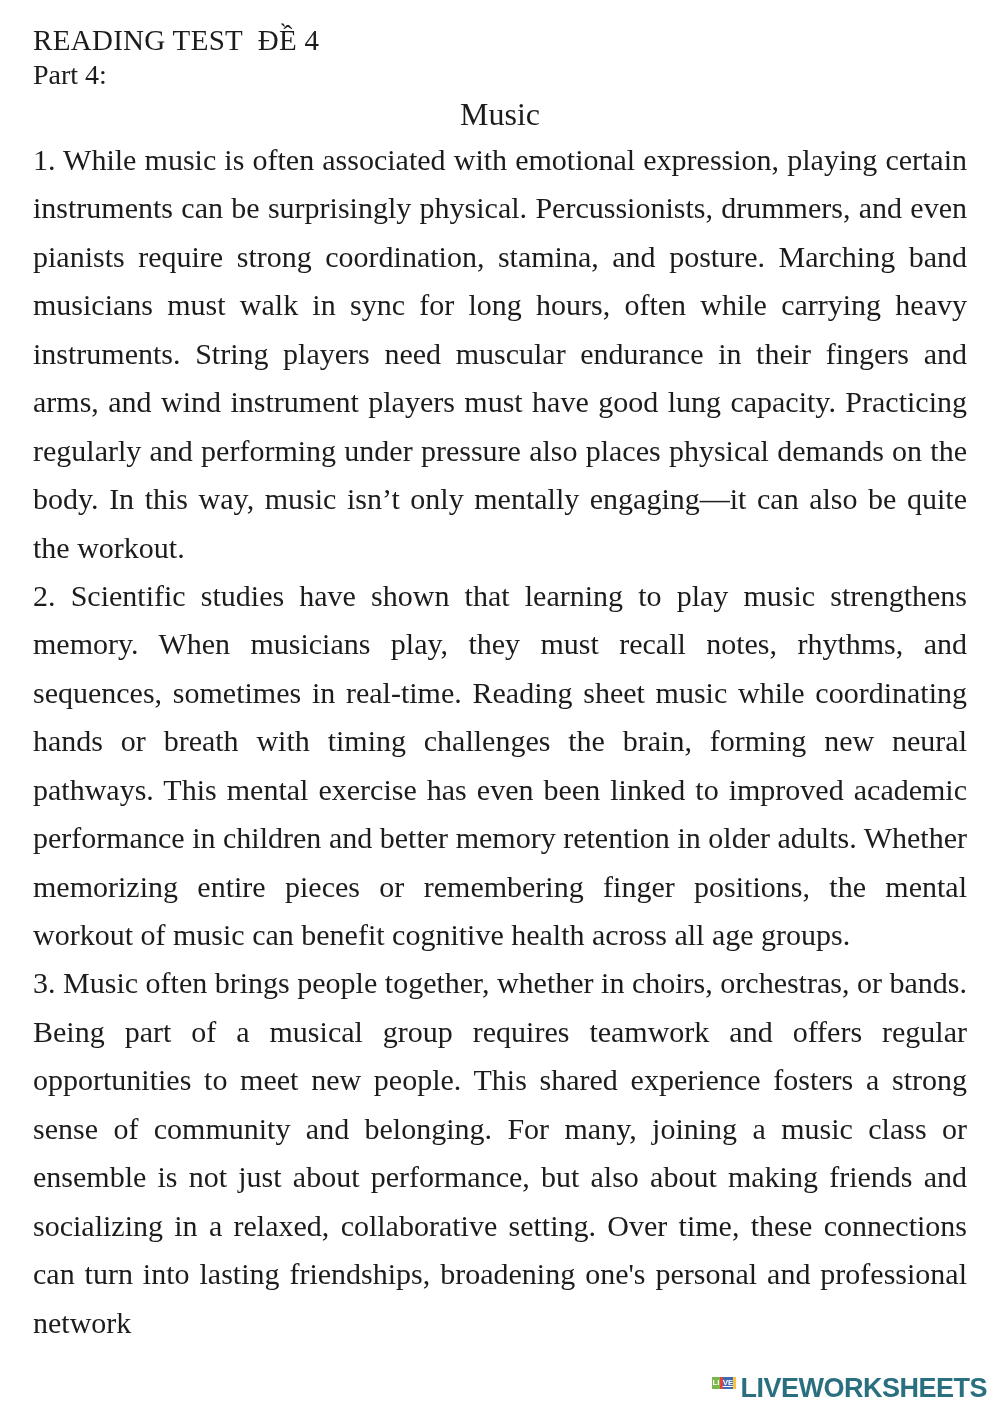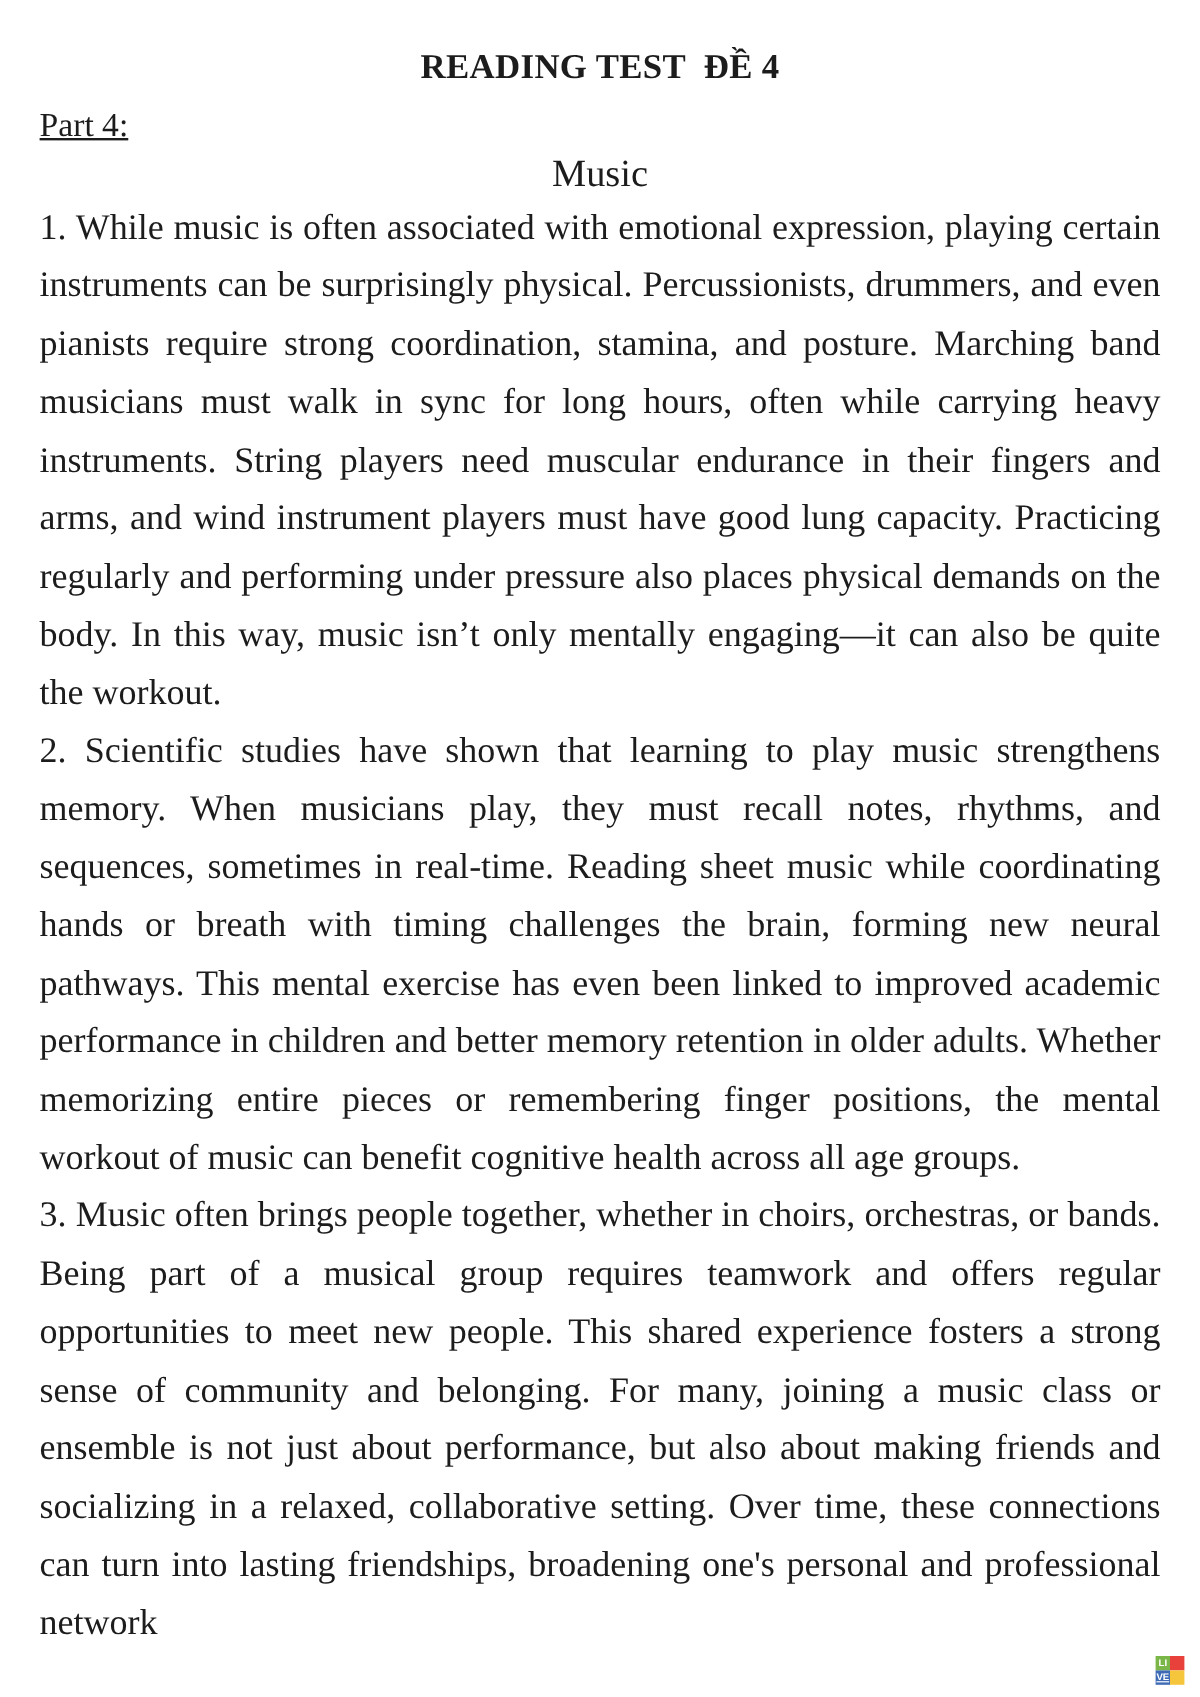--- a/index.html
+++ b/index.html
@@ -11,31 +11,29 @@
     color: #1c1c1c;
     font-family: "Liberation Serif", "DejaVu Serif", serif;
     position: relative;
     overflow: hidden;
   }
   .page {
     padding: 24px 33px 0 33px;
   }
   .title {
     font-size: 29px;
-    font-weight: 700;
-    text-align: center;
-    margin: 16px;
+    font-weight: 400;
+    margin: 0;
     white-space: pre;
     letter-spacing: 0.3px;
   }
   .part-label {
     font-size: 28px;
-    margin: 15px 0 0 0;
+    margin: 2px 0 0 0;
     text-align: left;
-    text-decoration: underline;
   }
   .heading {
     font-size: 32px;
     font-weight: 400;
     text-align: center;
     margin: 5px 0 3px 0;
   }
   .para {
     font-size: 30px;
     line-height: 1.615;
@@ -49,21 +47,21 @@
     bottom: 10px;
     display: flex;
     align-items: center;
     gap: 4px;
     text-decoration: none;
   }
   .logo-grid {
     width: 24px;
     height: 24px;
     display: grid;
-    grid-template-columns: 1fr 1fr;
+    grid-template-columns: 1fr 1fr 1fr 1fr;
     grid-template-rows: 1fr 1fr;
   }
   .logo-grid .q {
     font-family: "Liberation Sans", sans-serif;
     font-size: 8px;
     font-weight: 700;
     color: #ffffff;
     display: flex;
     align-items: center;
     justify-content: center;
@@ -93,13 +91,14 @@
   <p class="para">3. Music often brings people together, whether in choirs, orchestras, or bands. Being part of a musical group requires teamwork and offers regular opportunities to meet new people. This shared experience fosters a strong sense of community and belonging. For many, joining a music class or ensemble is not just about performance, but also about making friends and socializing in a relaxed, collaborative setting. Over time, these connections can turn into lasting friendships, broadening one's personal and professional network</p>
 </div>
 
 <a class="footer" href="#">
   <span class="logo-grid">
     <span class="q q1">LI</span>
     <span class="q q2"></span>
     <span class="q q3">VE</span>
     <span class="q q4"></span>
   </span>
+  <span class="brand">LIVEWORKSHEETS</span>
 </a>
 
 </body></html>

